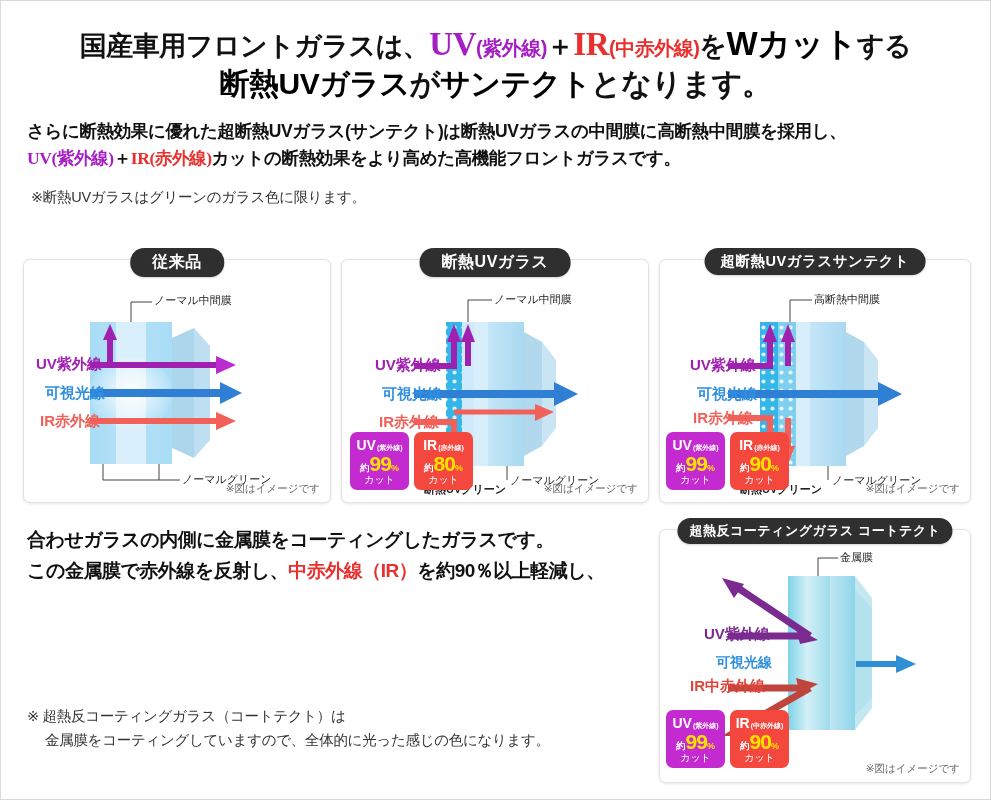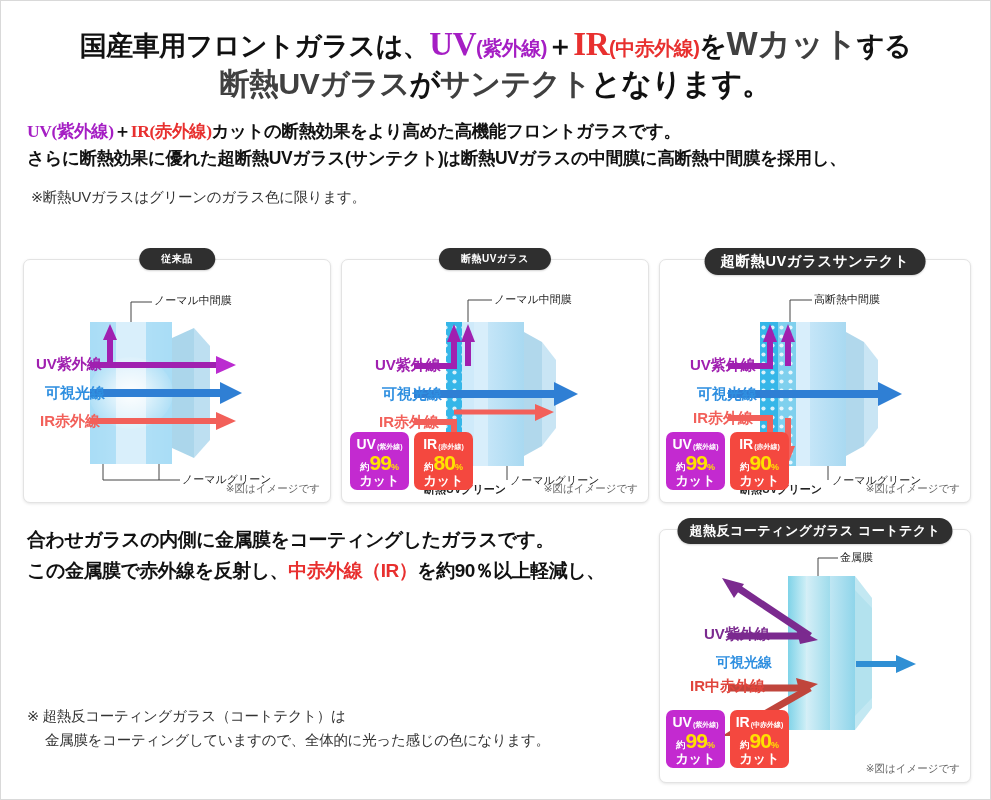--- a/index.html
+++ b/index.html
@@ -23,21 +23,21 @@
     line-height:1.28;
   }
   .hl-line{white-space:nowrap;}
   .hl1{font-size:27px;font-weight:bold;color:#111;letter-spacing:-0.5px;}
   .hl2{font-size:30px;font-weight:bold;color:#111;letter-spacing:-0.5px;}
   .uv-pur{color:#a51ec4;}
   .uv-pur-big{color:#a51ec4;font-size:33px;font-family:"Liberation Serif","DejaVu Serif",serif;font-weight:bold;}
   .sm{font-size:20px;}
   .ir-red{color:#e8302f;}
   .ir-red-big{color:#e8302f;font-size:33px;font-family:"Liberation Serif","DejaVu Serif",serif;font-weight:bold;}
-  .red-strong{color:#404040;}
+  .red-strong{color:#000000;}
   .plus{font-size:27px;color:#111;font-weight:bold;}
   .w-big{font-size:33px;}
 
   
   .para{
     padding:10px 26px 0 26px;
     font-size:17.5px;font-weight:bold;color:#111;
     line-height:1.55;letter-spacing:-0.4px;
   }
   .para .uv-pur,.para .ir-red{font-family:"Liberation Serif","DejaVu Serif",serif;}
@@ -58,21 +58,21 @@
     box-shadow:0 1px 3px rgba(0,0,0,.10);
     box-sizing:border-box;
   }
   #card1{left:22px;width:308px;}
   #card2{left:340px;width:308px;}
   #card3{left:658px;width:312px;}
 
   .pill{
     position:absolute;top:-12px;left:50%;transform:translateX(-50%);
     background:#2f2f2f;color:#fff;border-radius:14px;
-    font-size:10px;font-weight:bold;letter-spacing:0.5px;
+    font-size:16px;font-weight:bold;letter-spacing:0.5px;
     padding:4px 22px;white-space:nowrap;
     box-shadow:0 1px 2px rgba(0,0,0,.18);
   }
   #card3 .pill{font-size:14.5px;padding:4px 16px;}
 
   .imgnote{
     position:absolute;right:10px;bottom:6px;
     font-size:10.5px;color:#666;
   }
 
@@ -95,21 +95,21 @@
   }
   .badge.uvb{background:#c32ad0;}
   .badge.irb{background:#f4483f;}
   .badge .b-top{font-size:12px;font-weight:bold;display:flex;align-items:baseline;}
   .badge .b-top .big{font-size:14px;}
   .badge .b-top .paren{font-size:7px;margin-left:1px;}
   .badge .b-mid{display:flex;align-items:baseline;margin:1px 0;}
   .badge .b-mid .yaku{font-size:9.5px;font-weight:bold;}
   .badge .b-mid .num{font-size:21px;font-weight:bold;color:#ffe100;letter-spacing:-1px;}
   .badge .b-mid .pct{font-size:9px;font-weight:bold;color:#ffe100;}
-  .badge .b-bot{font-size:13px;font-weight:bold;}
+  .badge .b-bot{font-size:10px;font-weight:normal;}
 
   
   .bottom-text{
     position:absolute;left:26px;top:524px;width:620px;
     font-size:19px;font-weight:bold;color:#111;line-height:1.62;letter-spacing:-0.5px;
   }
   .bottom-note{
     position:absolute;left:26px;top:704px;width:620px;
     font-size:14.5px;color:#333;line-height:1.65;letter-spacing:-0.3px;
   }
@@ -133,22 +133,22 @@
   <div class="headline">
     <div class="hl-line hl1">
       <span>国産車用フロントガラスは、</span><span class="uv-pur-big">UV</span><span class="uv-pur sm">(紫外線)</span><span class="plus">＋</span><span class="ir-red-big">IR</span><span class="ir-red sm">(中赤外線)</span><span>を</span><span class="red-strong w-big">Wカット</span><span>する</span>
     </div>
     <div class="hl-line hl2">
       <span class="red-strong">断熱UVガラス</span><span>が</span><span class="red-strong">サンテクト</span><span>となります。</span>
     </div>
   </div>
 
   <div class="para">
+    <div>さらに断熱効果に優れた超断熱UVガラス(サンテクト)は断熱UVガラスの中間膜に高断熱中間膜を採用し、</div>
     <div><span class="uv-pur">UV(紫外線)</span><span>＋</span><span class="ir-red">IR(赤外線)</span><span>カットの断熱効果をより高めた高機能フロントガラスです。</span></div>
-    <div>さらに断熱効果に優れた超断熱UVガラス(サンテクト)は断熱UVガラスの中間膜に高断熱中間膜を採用し、</div>
   </div>
 
   <div class="note">
     <div>※断熱UVガラスはグリーンのガラス色に限ります。</div>
   </div>
 
   <div class="cards">
 
     <div class="card" id="card1">
       <div class="pill">従来品</div>

